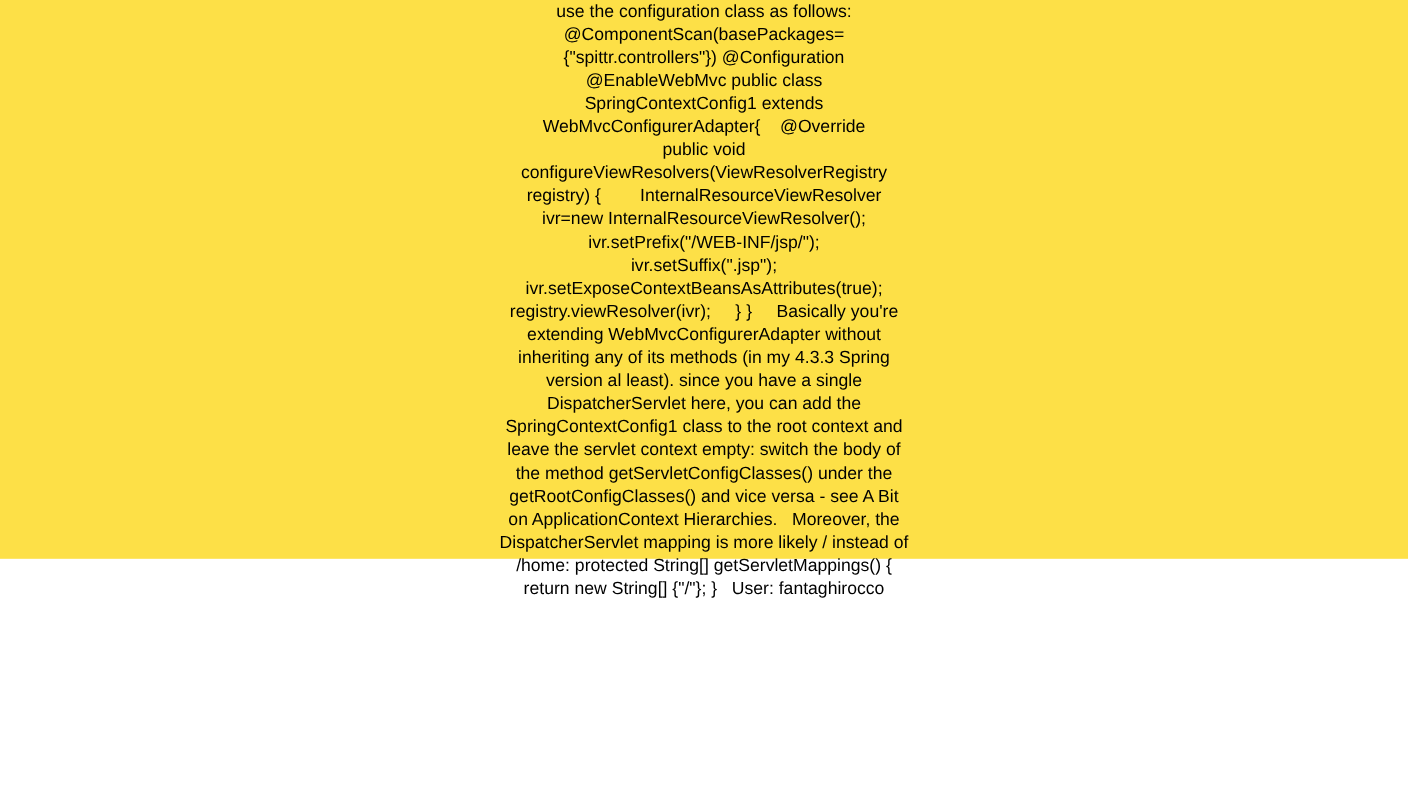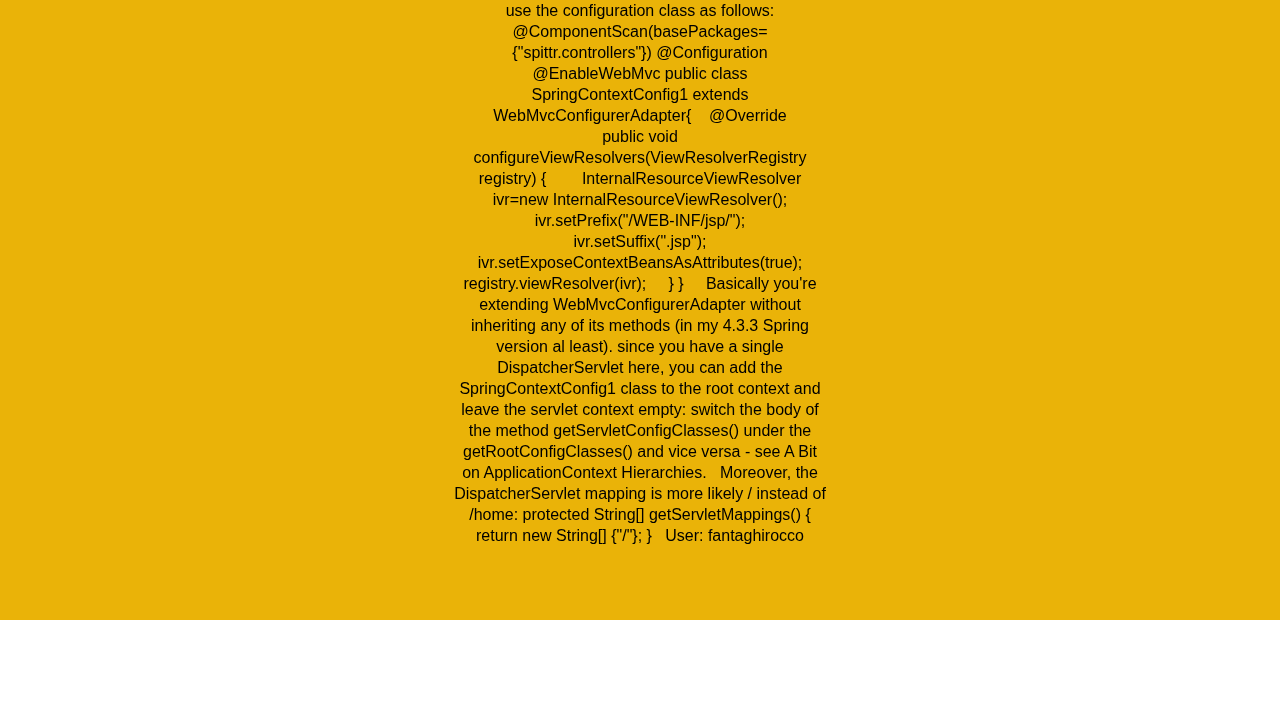--- a/index.html
+++ b/index.html
@@ -10,23 +10,23 @@
   }
   body {
     width: 1280px;
     height: 720px;
     overflow: hidden;
     font-family: "Liberation Sans", sans-serif;
     color: #000000;
   }
   .page {
     width: 1280px;
-    height: 620px;
+    height: 508px;
     position: relative;
-    background: #eab308;
+    background: #fde047;
   }
   .text-column {
     position: absolute;
     left: 50%;
     top: 0;
     transform: translateX(-50%);
     width: 374px;
     text-align: center;
     font-size: 16px;
     line-height: 21px;

